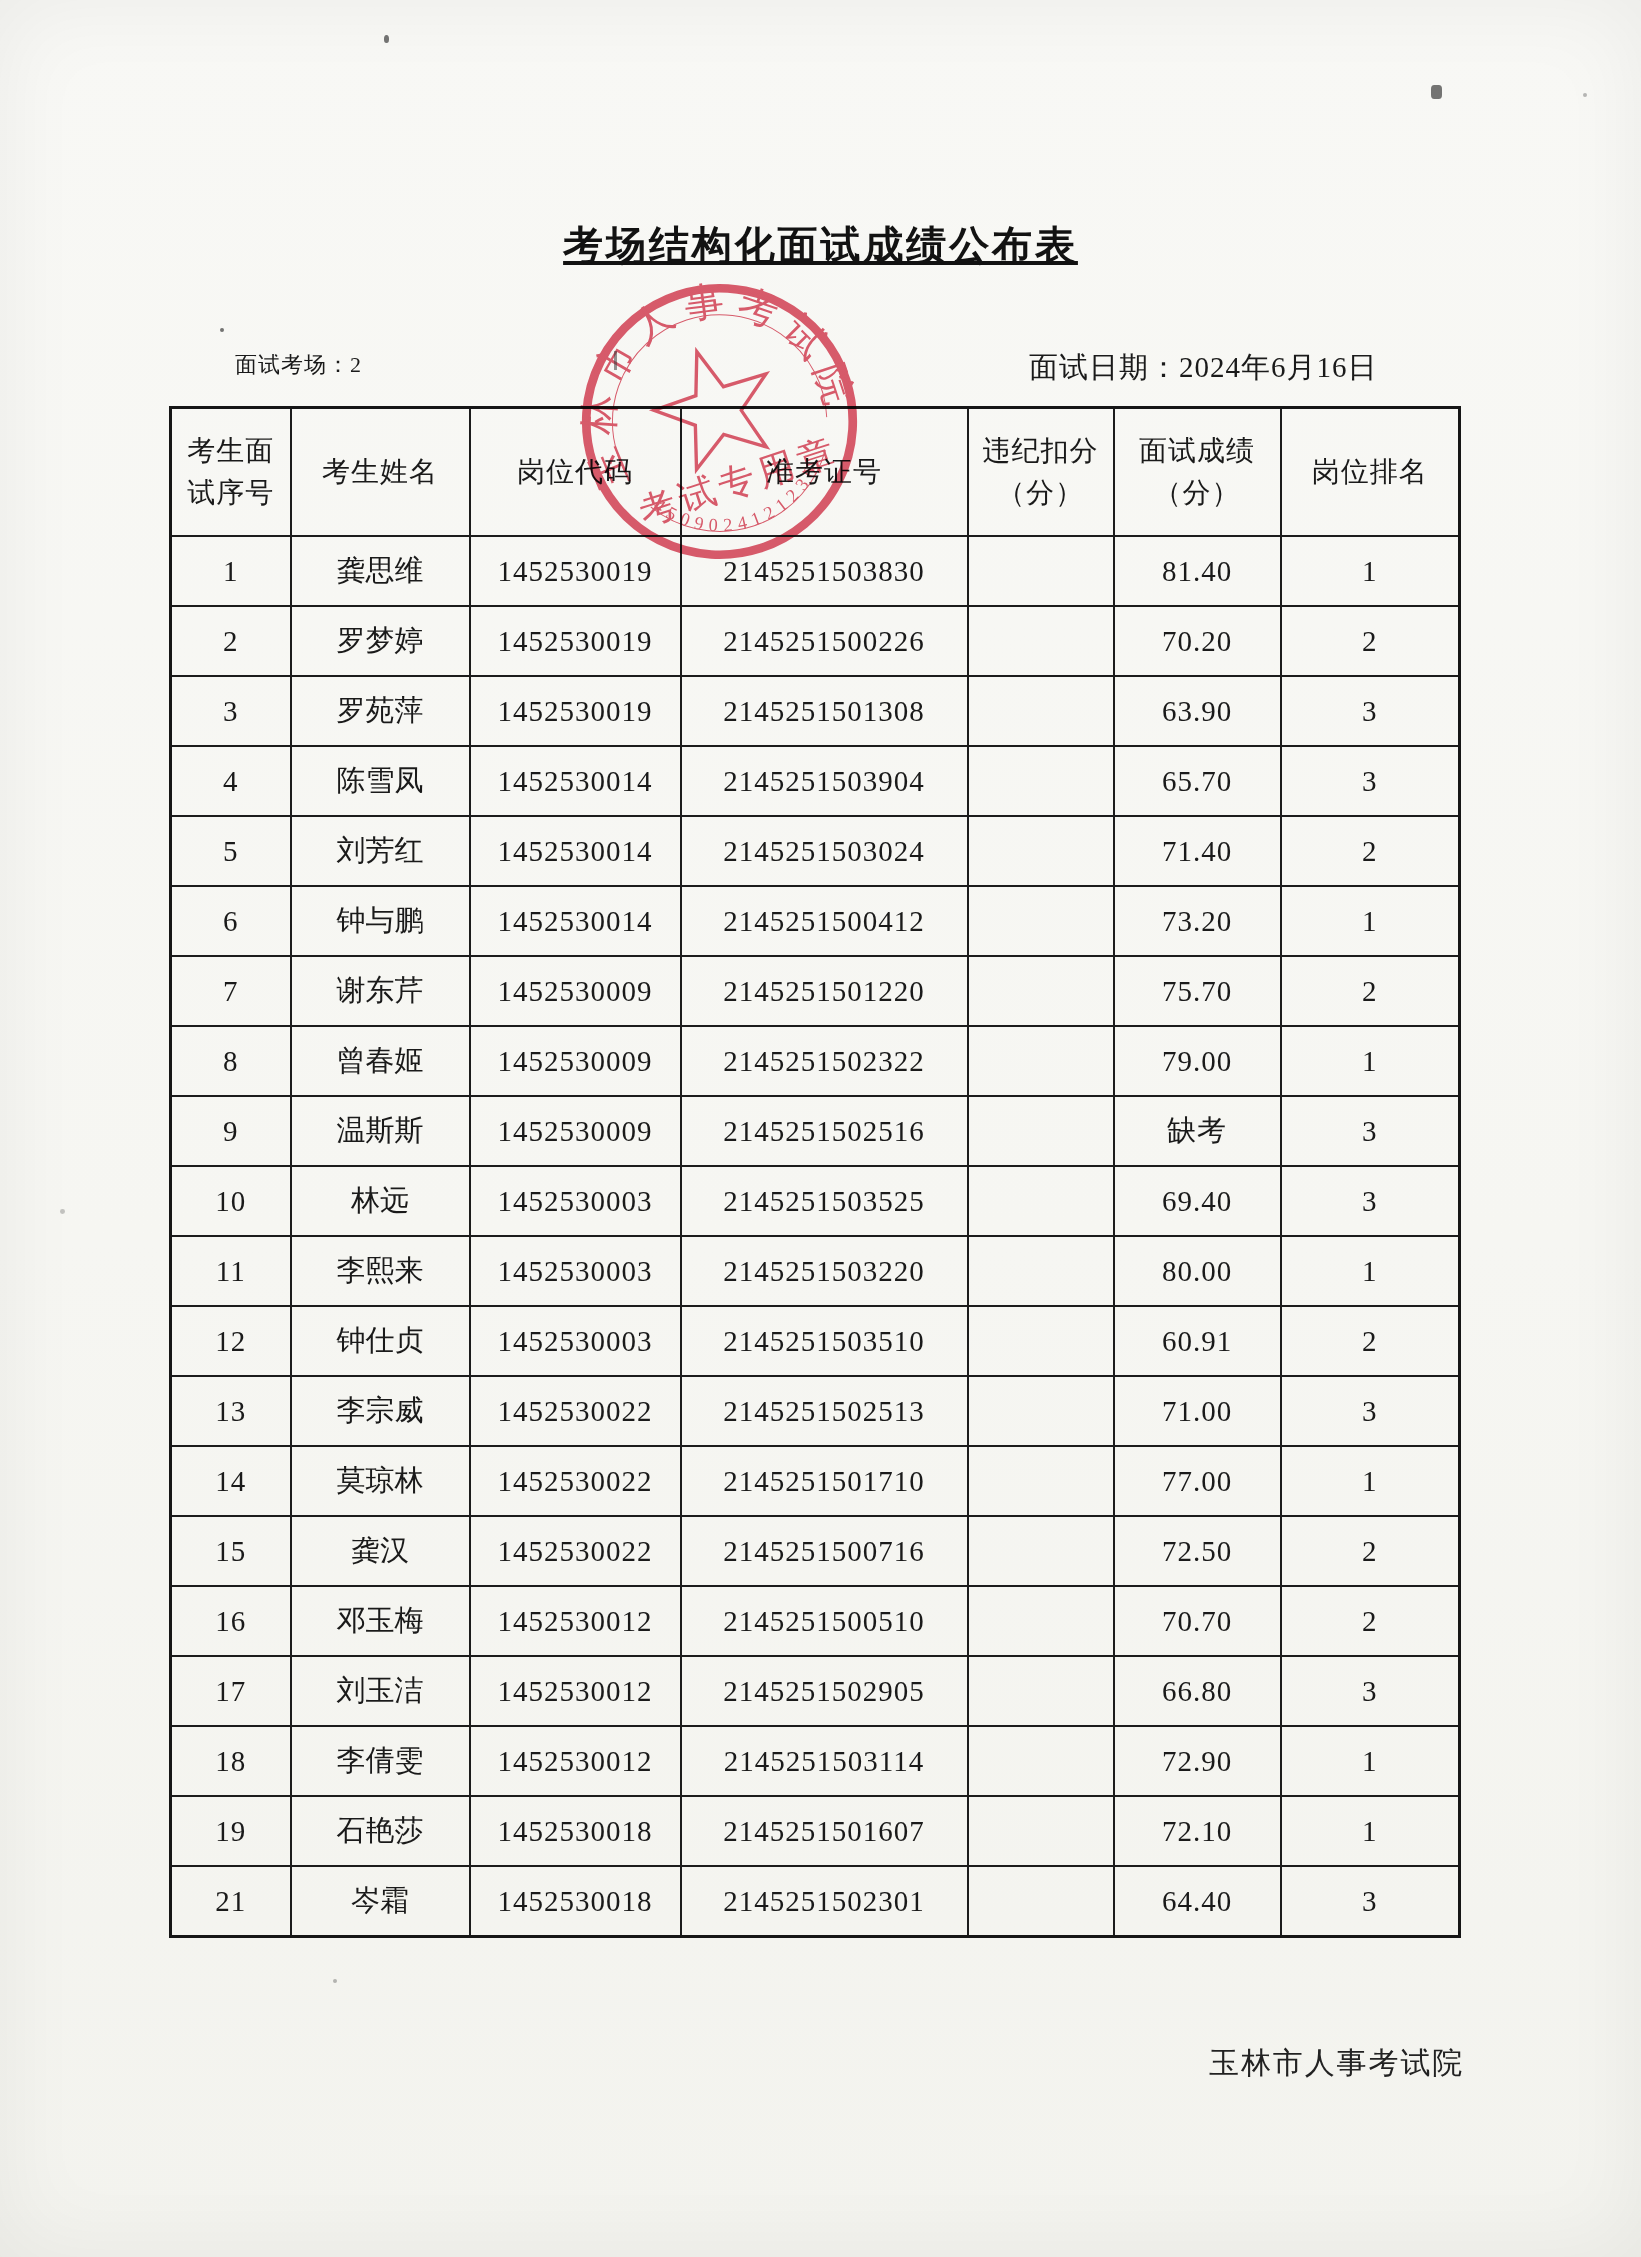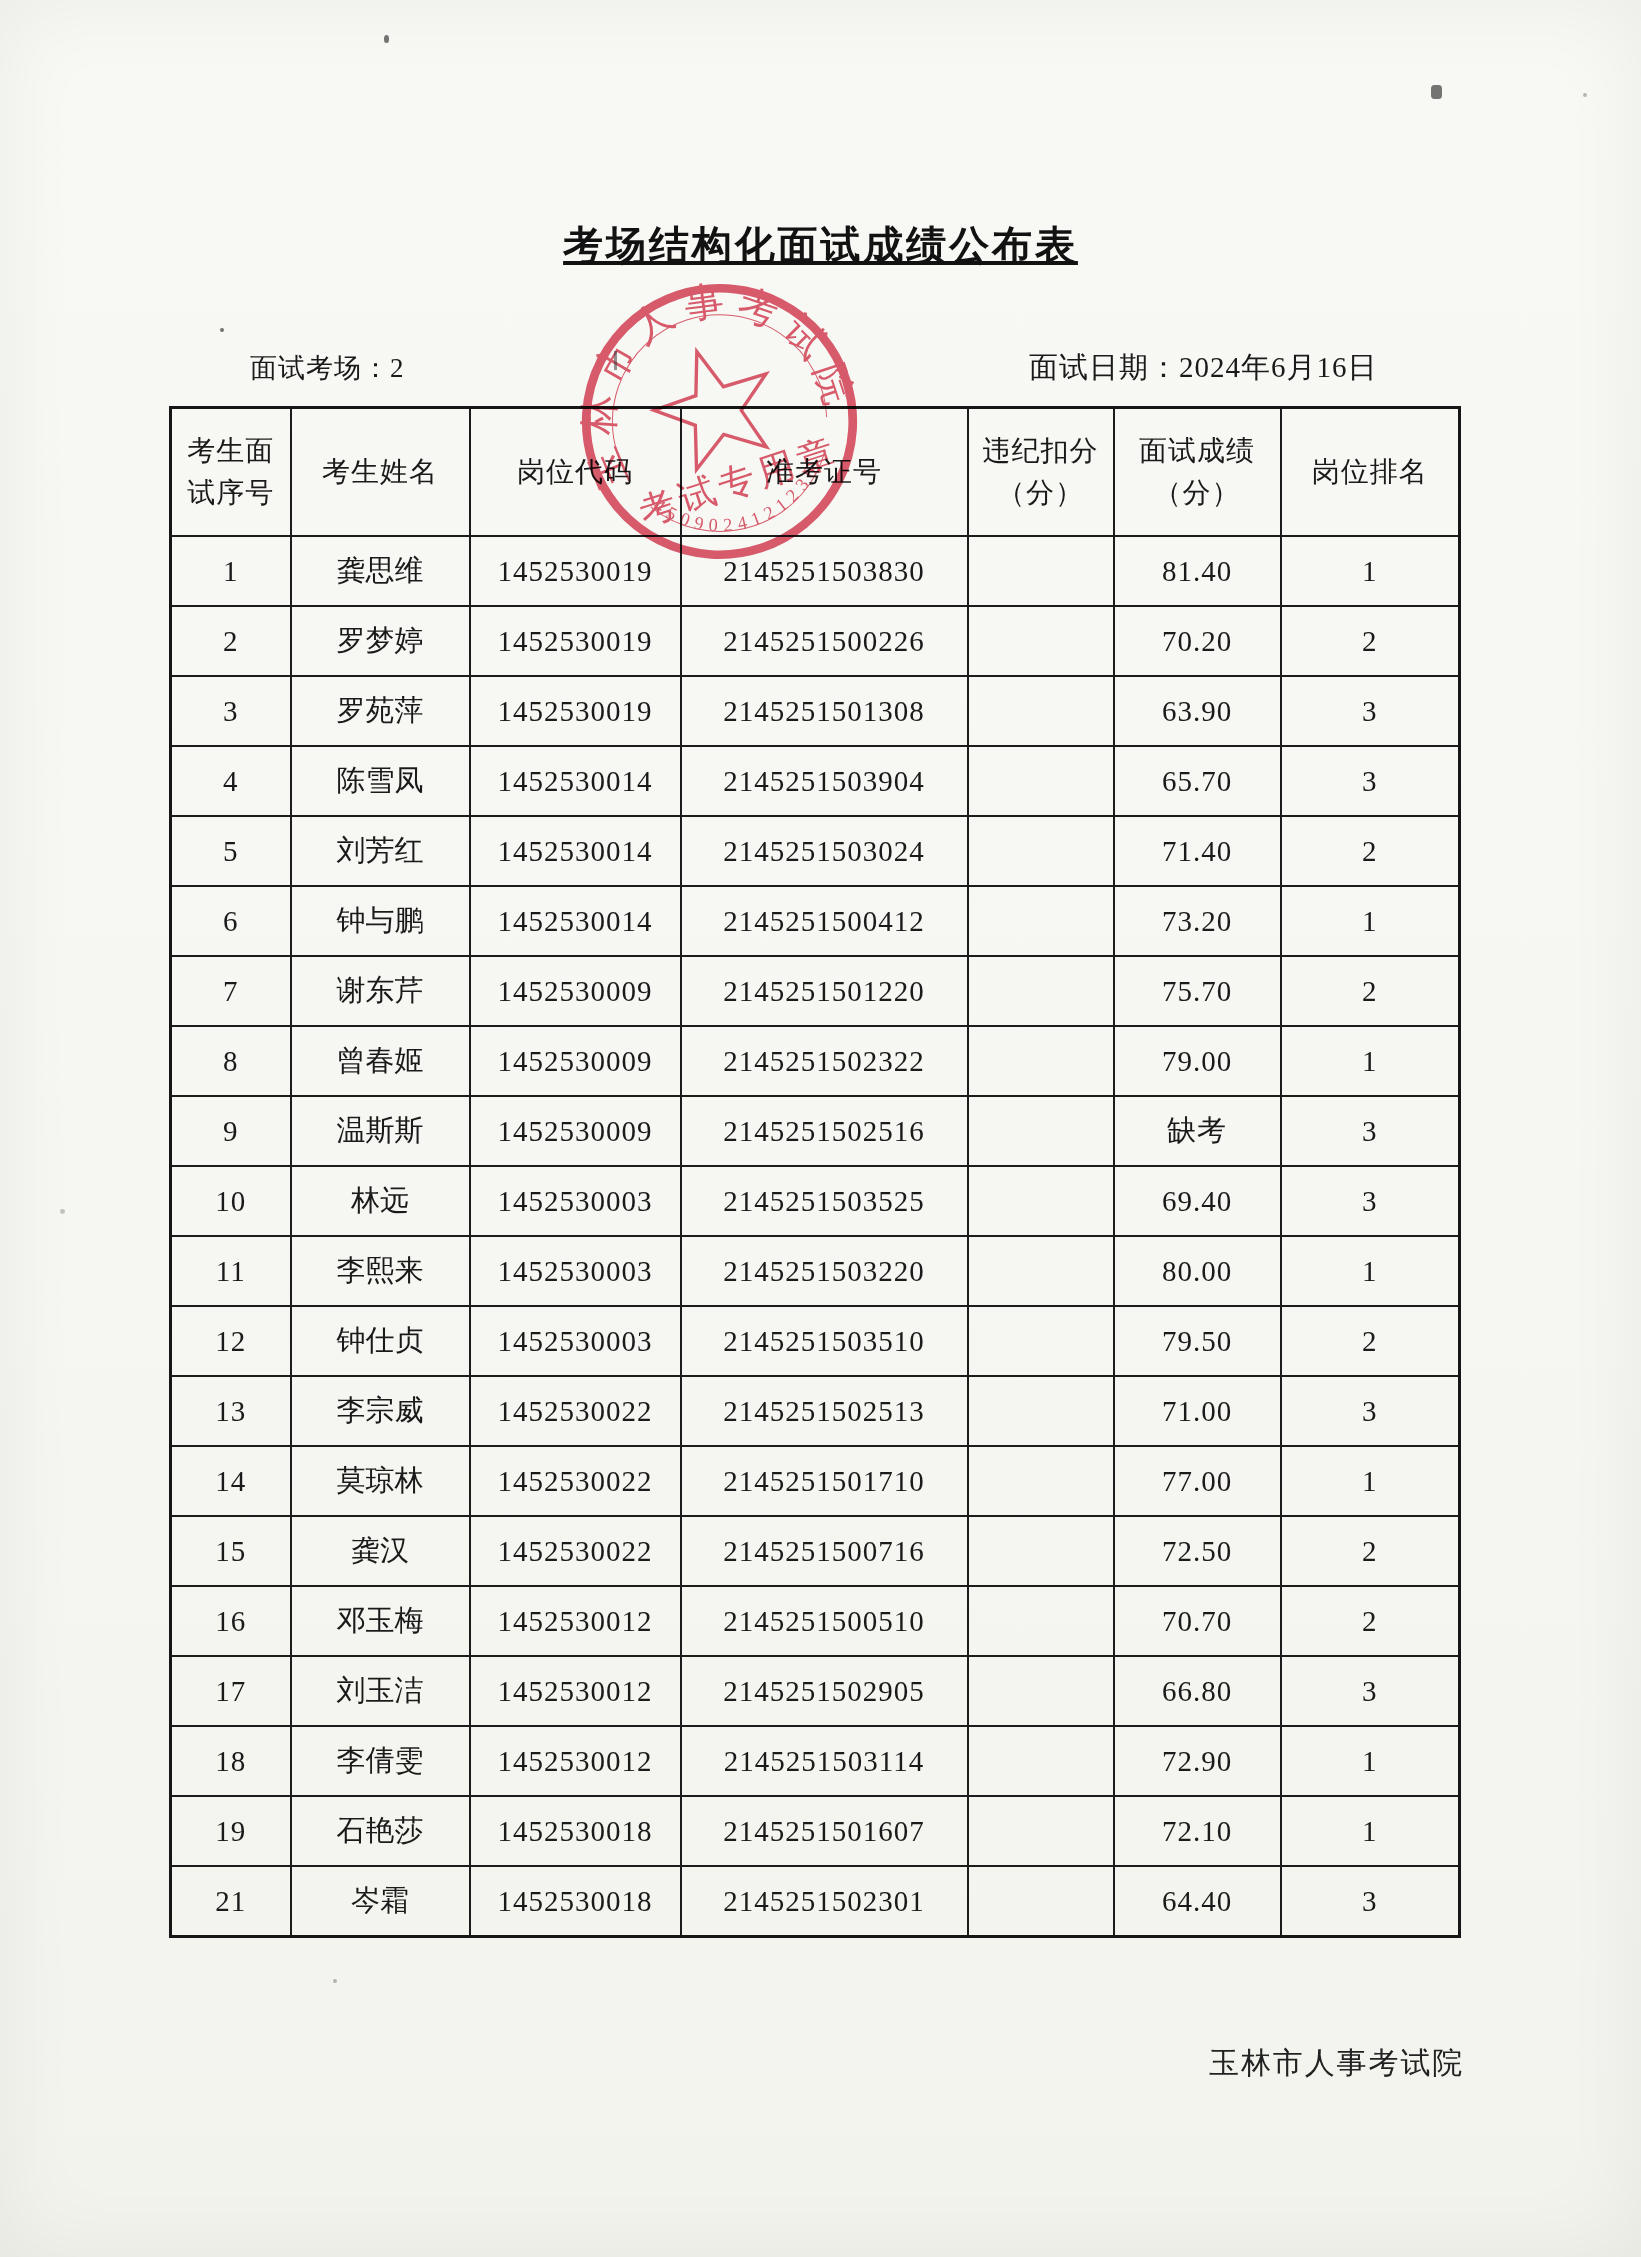--- a/index.html
+++ b/index.html
@@ -11,21 +11,21 @@
     box-shadow:inset 0 0 87px rgba(0,0,0,.055);
     font-family:"Liberation Serif","DejaVu Serif",serif;
     color:#1a1a1a;
     overflow:hidden;
   }
   .title{
     position:absolute;top:218px;left:0;width:100%;
     margin:0;text-align:center;
     font-size:40px;font-weight:bold;letter-spacing:2.9px;color:#121212;text-decoration:underline;
   }
-  .meta-room{position:absolute;left:250px;top:350px;font-size:27px;letter-spacing:1px;}
+  .meta-room{position:absolute;left:235px;top:350px;font-size:22px;letter-spacing:1px;}
   .meta-date{position:absolute;left:1029px;top:348px;font-size:29px;letter-spacing:1px;text-align:center;}
   table.score{
     position:absolute;left:169px;top:406px;width:1288px;
     border-collapse:collapse;table-layout:fixed;
   }
   table.score th,table.score td{
     border:2.9px solid #1c1c1c;
     text-align:center;vertical-align:middle;
     padding:0;overflow:hidden;
   }
@@ -186,21 +186,21 @@
     <td></td>
     <td class="num">80.00</td>
     <td class="num">1</td>
   </tr>
         <tr>
     <td class="num">12</td>
     <td>钟仕贞</td>
     <td class="num">1452530003</td>
     <td class="num">2145251503510</td>
     <td></td>
-    <td class="num">79.50</td>
+    <td class="num">60.91</td>
     <td class="num">2</td>
   </tr>
         <tr>
     <td class="num">13</td>
     <td>李宗威</td>
     <td class="num">1452530022</td>
     <td class="num">2145251502513</td>
     <td></td>
     <td class="num">71.00</td>
     <td class="num">3</td>

